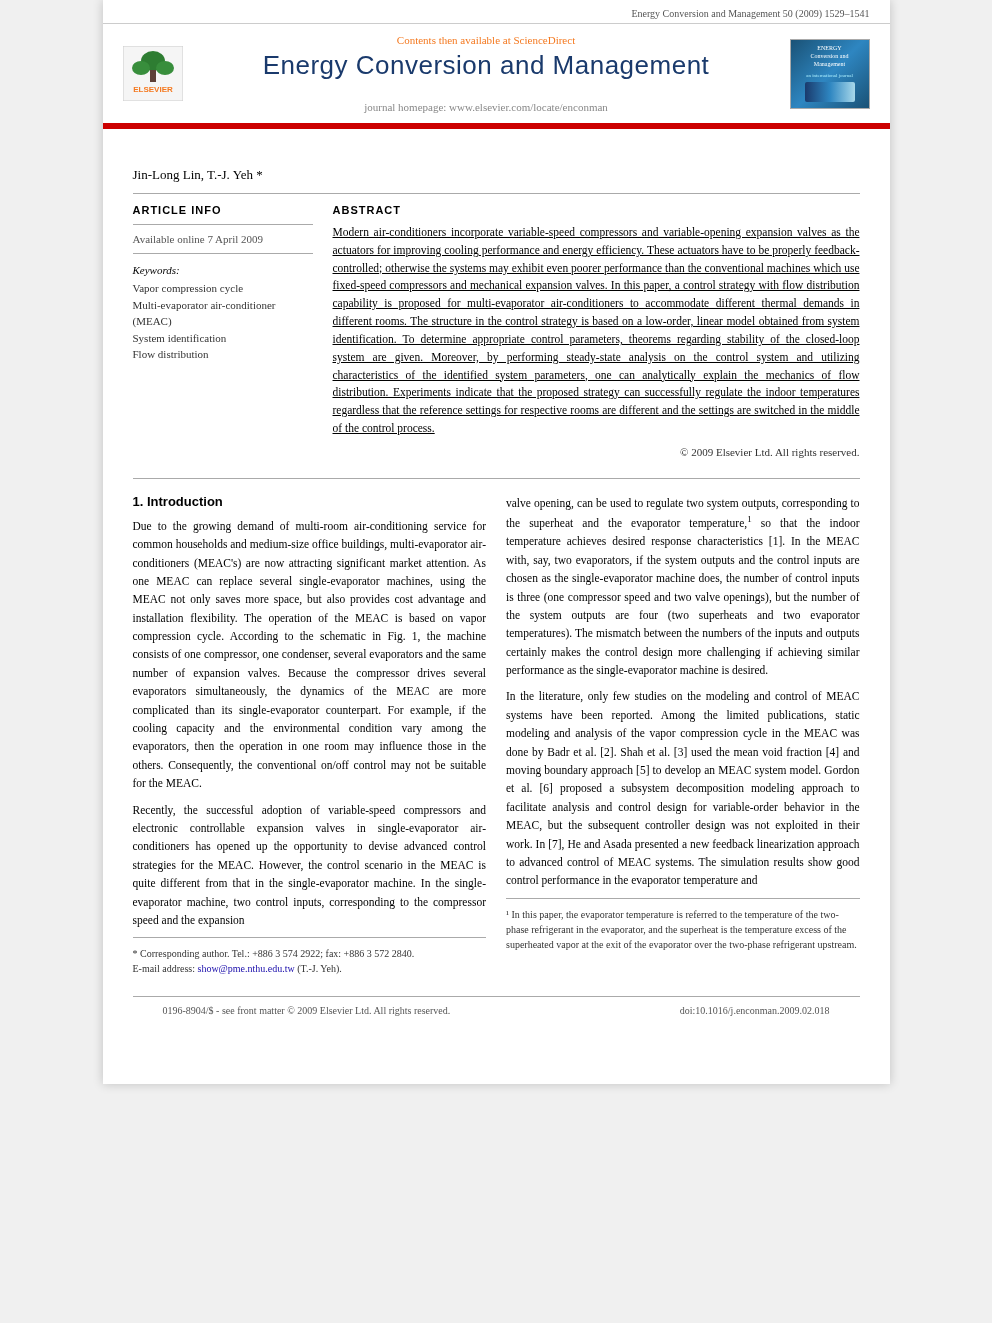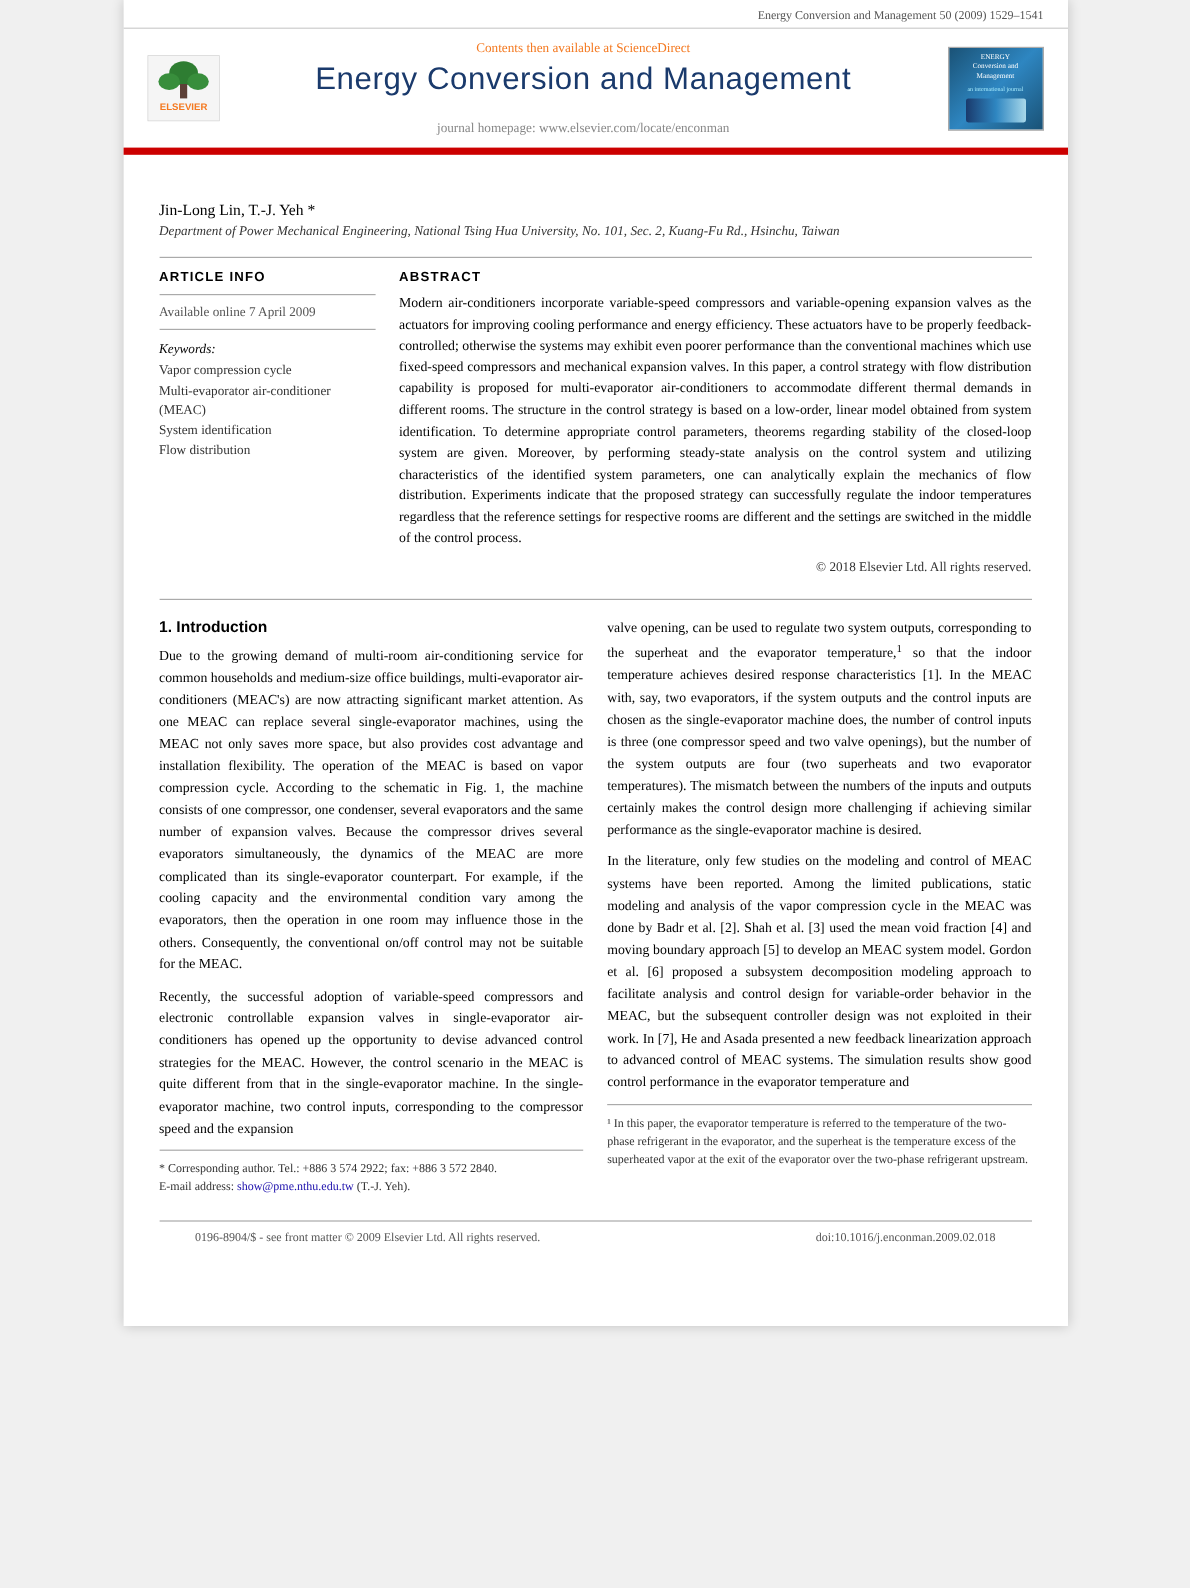--- a/index.html
+++ b/index.html
@@ -150,20 +150,21 @@
       letter-spacing: 1px;
       font-weight: bold;
       margin-bottom: 8px;
       color: #000;
     }
     .abstract-text {
       font-size: 11.5px;
       line-height: 1.55;
       text-align: justify;
       color: #000;
+      text-decoration: underline;
     }
     .copyright {
       font-size: 11px;
       text-align: right;
       margin-top: 8px;
       color: #333;
     }
     
     .section-divider {
       border: none;
@@ -262,41 +263,40 @@
       <div style="width:50px;height:20px;background:linear-gradient(90deg,#1a3a6c,#2e86c1,#a8d8ea);margin-top:4px;border-radius:2px;"></div>
     </div>
   </div>
 
   <div class="red-divider"></div>
 
   <div class="article-body">
 
     <div style="margin: 18px 0 10px 0;">
       <div class="article-authors">Jin-Long Lin, T.-J. Yeh *</div>
-      <div class="article-affiliation">Department of Power Mechanical Engineering, National Tsing Hua University, No. 101, Sec. 2, Kuang-Fu Rd., Hsinchu, Taiwan</div>
     </div>
 
     <div class="article-meta">
 
       <div class="article-info">
         <h3>ARTICLE INFO</h3>
         <hr style="border:none;border-top:1px solid #aaa;margin-bottom:8px;">
         <div class="info-label">Available online 7 April 2009</div>
         <hr style="border:none;border-top:1px solid #aaa;margin:8px 0;">
         <div class="keywords-title">Keywords:</div>
         <div class="keyword-item">Vapor compression cycle</div>
         <div class="keyword-item">Multi-evaporator air-conditioner (MEAC)</div>
         <div class="keyword-item">System identification</div>
         <div class="keyword-item">Flow distribution</div>
       </div>
 
       <div class="article-abstract">
         <h3>ABSTRACT</h3>
         <div class="abstract-text">Modern air-conditioners incorporate variable-speed compressors and variable-opening expansion valves as the actuators for improving cooling performance and energy efficiency. These actuators have to be properly feedback-controlled; otherwise the systems may exhibit even poorer performance than the conventional machines which use fixed-speed compressors and mechanical expansion valves. In this paper, a control strategy with flow distribution capability is proposed for multi-evaporator air-conditioners to accommodate different thermal demands in different rooms. The structure in the control strategy is based on a low-order, linear model obtained from system identification. To determine appropriate control parameters, theorems regarding stability of the closed-loop system are given. Moreover, by performing steady-state analysis on the control system and utilizing characteristics of the identified system parameters, one can analytically explain the mechanics of flow distribution. Experiments indicate that the proposed strategy can successfully regulate the indoor temperatures regardless that the reference settings for respective rooms are different and the settings are switched in the middle of the control process.</div>
-        <div class="copyright">© 2018 Elsevier Ltd. All rights reserved.</div>
+        <div class="copyright">© 2009 Elsevier Ltd. All rights reserved.</div>
       </div>
     </div>
 
     <hr class="section-divider">
 
     <div class="two-col">
 
       <div class="col-left">
         <div class="section-heading">1. Introduction</div>
         <div class="body-text">Due to the growing demand of multi-room air-conditioning service for common households and medium-size office buildings, multi-evaporator air-conditioners (MEAC's) are now attracting significant market attention. As one MEAC can replace several single-evaporator machines, using the MEAC not only saves more space, but also provides cost advantage and installation flexibility. The operation of the MEAC is based on vapor compression cycle. According to the schematic in Fig. 1, the machine consists of one compressor, one condenser, several evaporators and the same number of expansion valves. Because the compressor drives several evaporators simultaneously, the dynamics of the MEAC are more complicated than its single-evaporator counterpart. For example, if the cooling capacity and the environmental condition vary among the evaporators, then the operation in one room may influence those in the others. Consequently, the conventional on/off control may not be suitable for the MEAC.</div>

